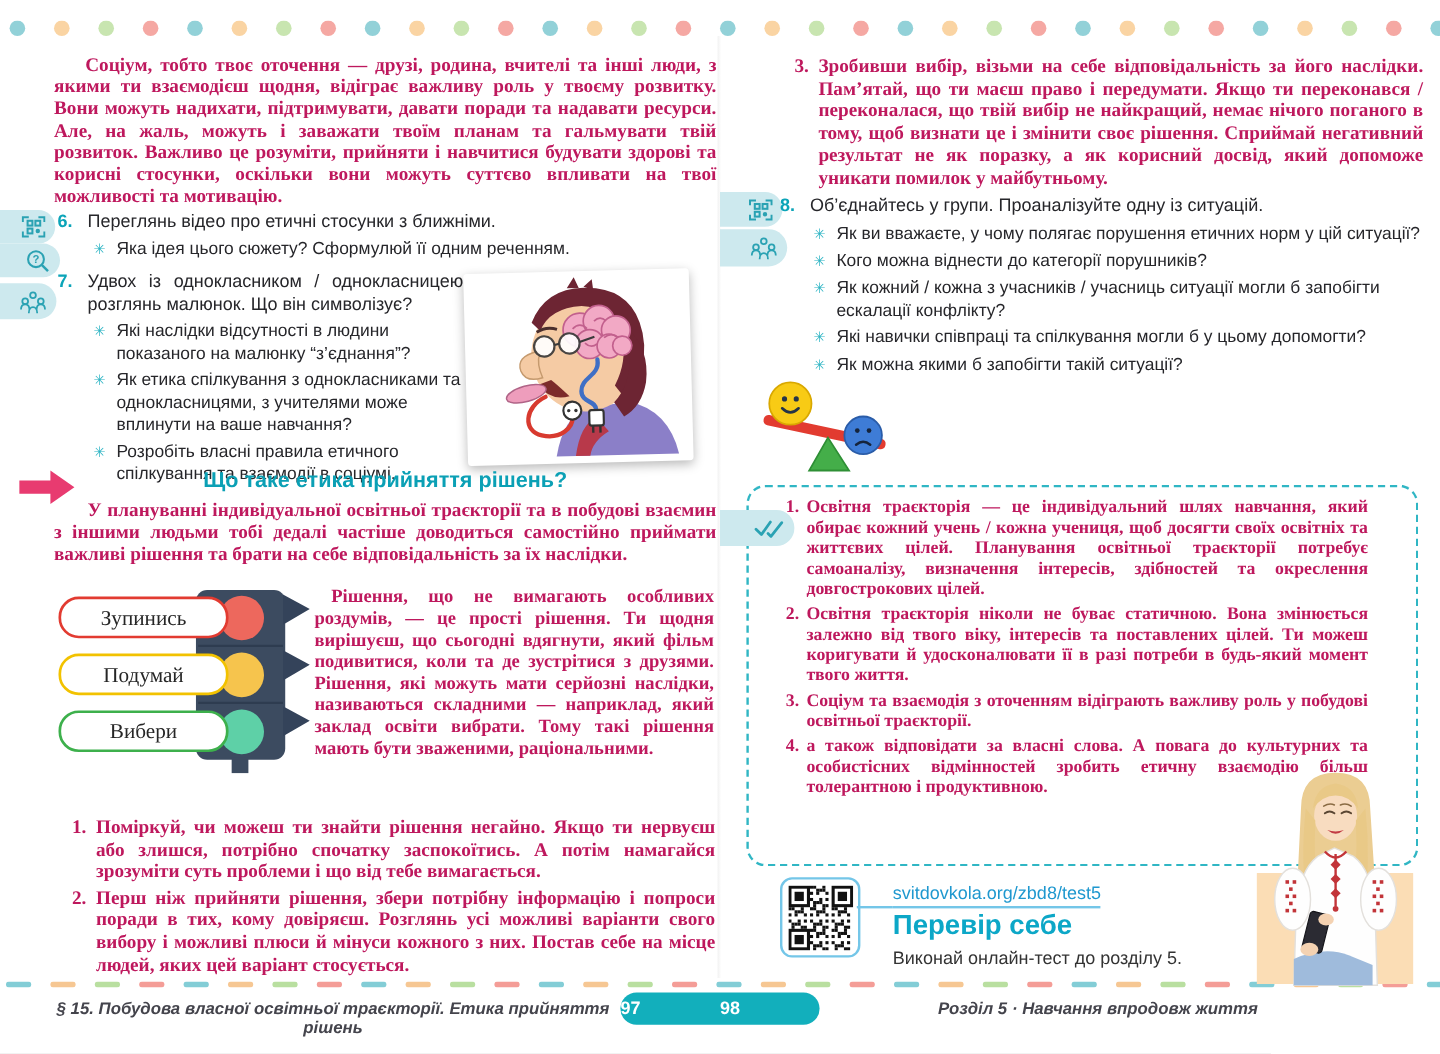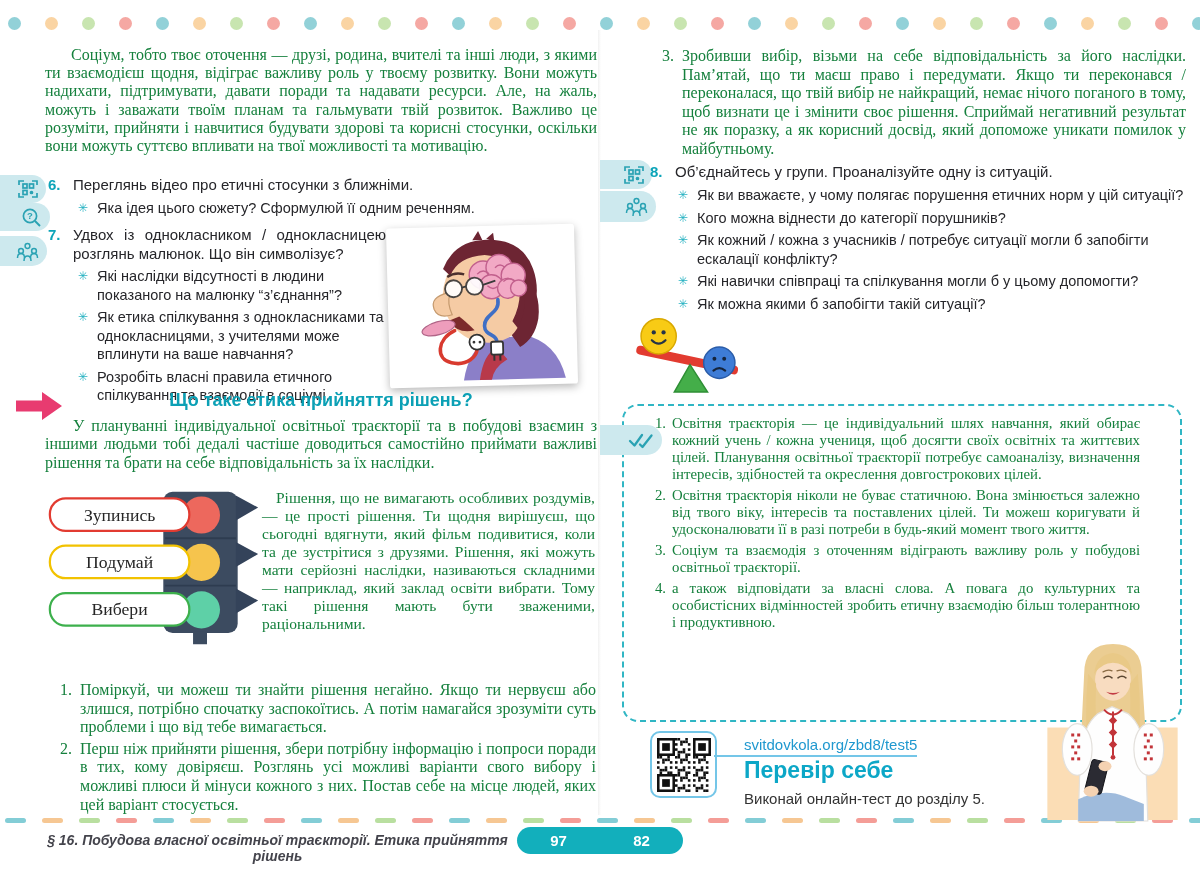--- a/index.html
+++ b/index.html
@@ -1,19 +1,19 @@
 <!DOCTYPE html>
 <html><head>
 <meta charset="utf-8">
 <style>
   html,body{margin:0;padding:0;background:#e8e8e8;}
   .sheet{position:relative;width:1200px;height:878px;background:#ffffff;overflow:hidden;
          font-family:"Liberation Serif",serif;color:#1a1a1c;}
   .abs{position:absolute;}
-  .serif{font-family:"Liberation Serif",serif;color:#15803d;font-size:16px;line-height:18.4px;text-align:justify;}
+  .serif{font-family:"Liberation Serif",serif;color:#be185d;font-size:16px;line-height:18.4px;text-align:justify;font-weight:bold;}
   .ind{text-indent:26px;}
   .ind2{text-indent:14px;}
   .task-row{display:flex;gap:7px;}
   .tnum{color:#0BA4B8;font-weight:700;font-family:"Liberation Sans",sans-serif;font-size:15px;line-height:18.5px;flex:none;width:18px;}
   .ttext{font-family:"Liberation Sans",sans-serif;font-size:15px;line-height:18.5px;color:#26262a;text-align:justify;flex:1;}
   .brow{display:flex;gap:7px;margin-bottom:4px;}
   .bul{color:#2AB3C3;font-size:12px;line-height:18.5px;flex:none;width:14px;text-align:center;}
   .btext{font-family:"Liberation Sans",sans-serif;font-size:14.5px;line-height:18.5px;color:#26262a;text-align:left;flex:1;}
   .step{display:flex;gap:8px;margin-bottom:3px;}
   .snum{flex:none;width:24px;text-align:right;font-size:16px;line-height:18.6px;}
@@ -32,21 +32,21 @@
   .card{position:absolute;background:#fff;box-shadow:0 3px 9px rgba(0,0,0,.28);border-radius:3px;}
   .qr-card{position:absolute;left:650px;top:731px;width:67px;height:67px;box-sizing:border-box;
            border:2px solid #74C6E8;border-radius:10px;background:#fff;display:flex;align-items:center;justify-content:center;}
   .link{font-family:"Liberation Sans",sans-serif;font-size:15px;color:#1F98CF;
         border-bottom:2px solid #74C6E8;padding-bottom:2px;text-decoration:none;}
   .check-title{font-family:"Liberation Sans",sans-serif;font-weight:700;font-size:23px;color:#0CA7C7;}
   .check-text{font-family:"Liberation Sans",sans-serif;font-size:15px;color:#333;}
   .footer-txt{font-family:"Liberation Sans",sans-serif;font-style:italic;font-weight:700;font-size:14px;color:#44444c;text-align:center;}
   .pill{position:absolute;left:517px;top:827px;width:166px;height:27px;background:#12AFBC;border-radius:14px;
         display:flex;}
-  .pill span{flex:1;text-align:center;color:#fff;font-family:"Liberation Sans",sans-serif;font-weight:700;font-size:15px;line-height:27px;}
+  .pill span{flex:1;color:#fff;font-family:"Liberation Sans",sans-serif;font-weight:700;font-size:15px;line-height:27px;}
   .dots,.dashes{position:absolute;left:0;width:1200px;display:flex;overflow:hidden;}
   .dot{width:13px;height:13px;border-radius:50%;flex:none;margin-right:24px;}
   .dash{width:21px;height:5px;border-radius:3px;flex:none;margin-right:16px;}
   .gutter{position:absolute;left:598px;top:30px;width:3px;height:785px;
           background:linear-gradient(to right, rgba(60,60,60,0.07), rgba(0,0,0,0));}
 </style>
 </head>
 <body>
 
 <div class="sheet">
@@ -302,21 +302,21 @@
     <div class="brow">
       <span class="bul">✳</span>
       <span class="btext">Як ви вважаєте, у чому полягає порушення етичних норм у цій ситуації?</span>
     </div>
     <div class="brow">
       <span class="bul">✳</span>
       <span class="btext">Кого можна віднести до категорії порушників?</span>
     </div>
     <div class="brow">
       <span class="bul">✳</span>
-      <span class="btext">Як кожний / кожна з учасників / потребує ситуації могли б запобігти ескалації конфлікту?</span>
+      <span class="btext">Як кожний / кожна з учасників / учасниць ситуації могли б запобігти ескалації конфлікту?</span>
     </div>
     <div class="brow">
       <span class="bul">✳</span>
       <span class="btext">Які навички співпраці та спілкування могли б у цьому допомогти?</span>
     </div>
     <div class="brow">
       <span class="bul">✳</span>
       <span class="btext">Як можна якими б запобігти такій ситуації?</span>
     </div>
   </div>
@@ -538,19 +538,20 @@
           <rect x="0" y="36.4" width="18.2" height="18.2" fill="#111"></rect>
           <rect x="2.6" y="39" width="13" height="13" fill="#fff"></rect>
           <rect x="5.2" y="41.6" width="7.800000000000001" height="7.800000000000001" fill="#111"></rect>
         </svg></div>
   </div>
   <div class="abs" style="left:714px;top:755px;width:30px;height:2px;background:#74C6E8;"></div>
   <a class="abs link" style="left:744px;top:736px;" href="#">svitdovkola.org/zbd8/test5</a>
   <div class="abs check-title" style="left:744px;top:757px;">Перевір себе</div>
   <div class="abs check-text" style="left:744px;top:790px;">Виконай онлайн-тест до розділу 5.</div>
 
-  <div class="abs footer-txt" style="left:45px;top:832px;width:465px;">§ 16.  Побудова власної освітньої траєкторії. Етика прийняття рішень</div>
+  <div class="abs footer-txt" style="left:45px;top:832px;width:465px;">§ 15.  Побудова власної освітньої траєкторії. Етика прийняття рішень</div>
   <div class="pill">
     <span>97</span>
-    <span>82</span>
-  </div>
+    <span>98</span>
+  </div>
+  <div class="abs footer-txt" style="left:660px;top:832px;width:510px;">Розділ 5 · Навчання впродовж життя</div>
 
 </div>
 
 </body></html>

